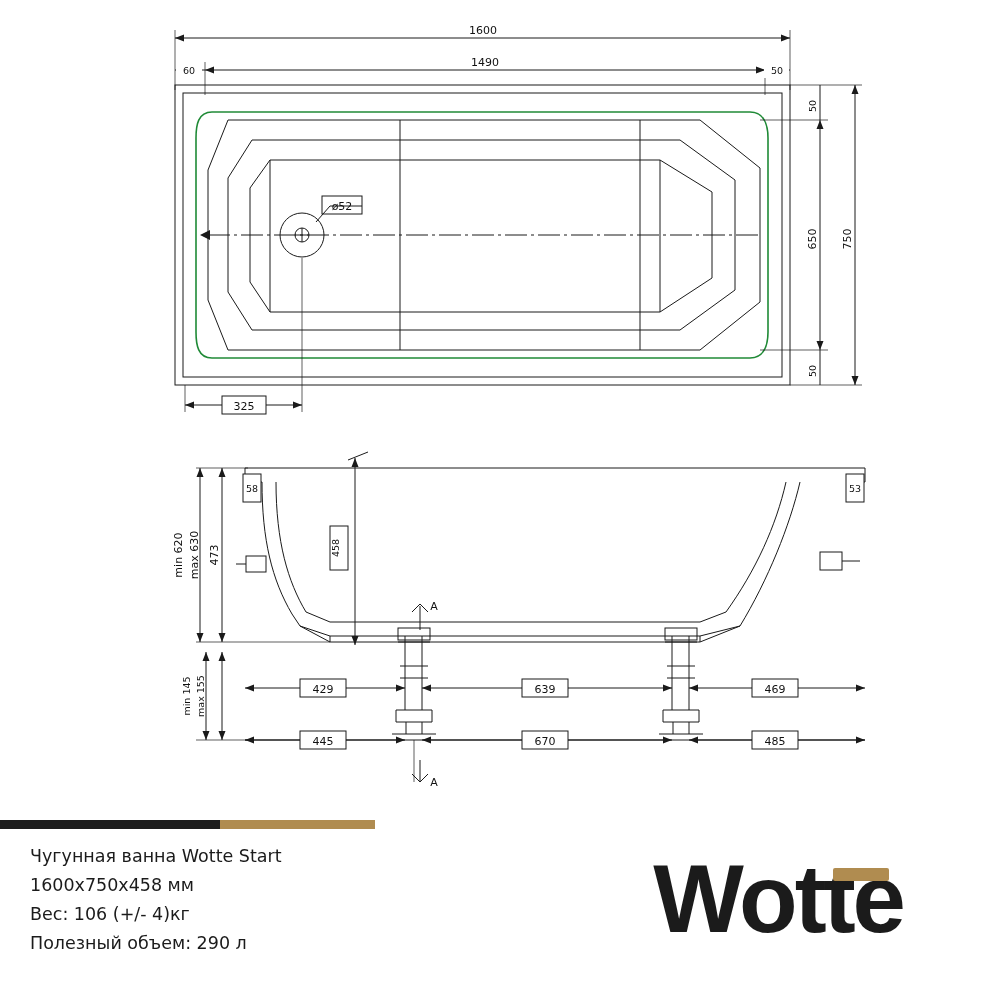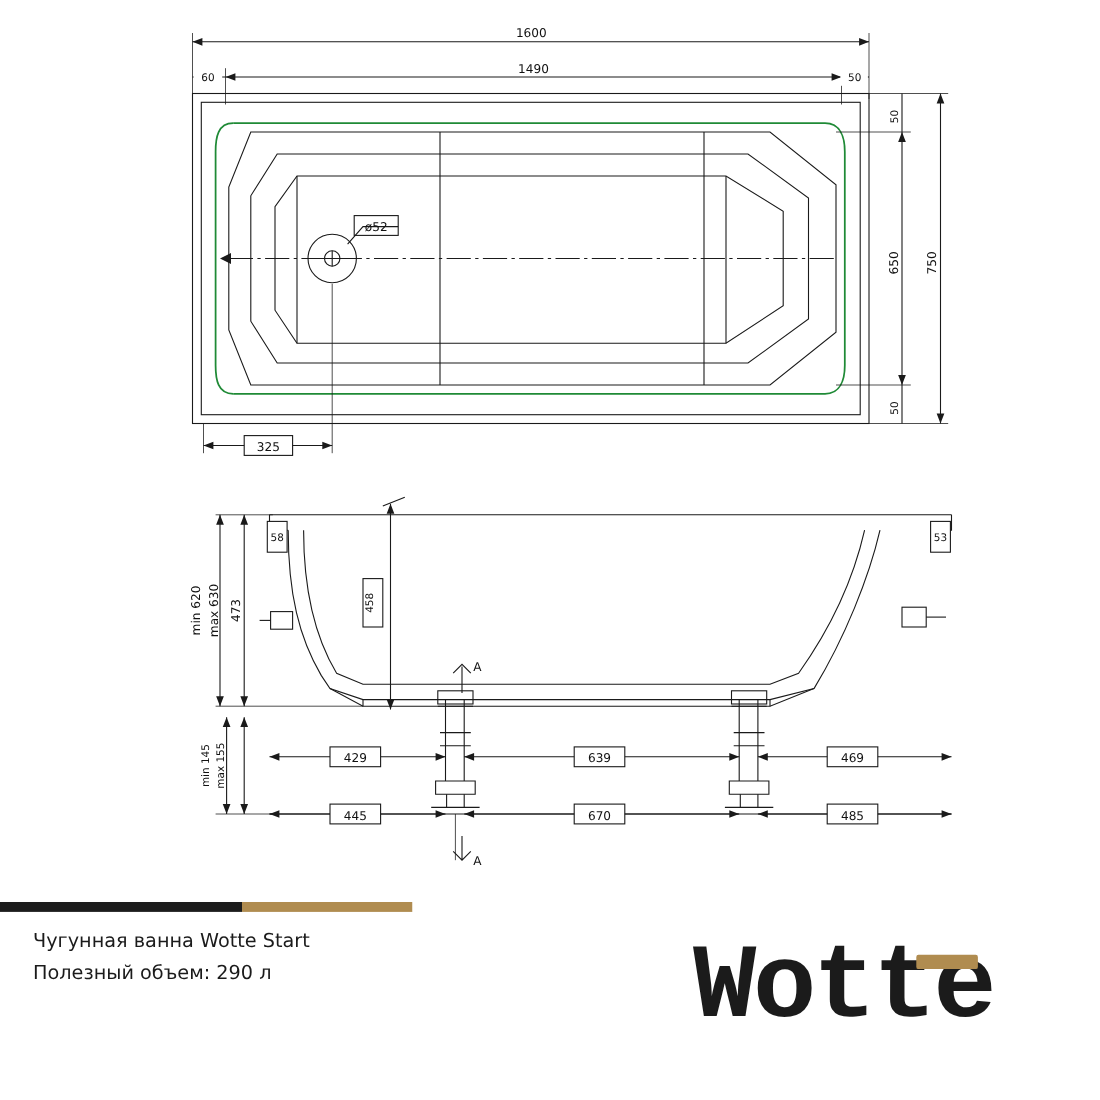--- a/index.html
+++ b/index.html
@@ -19,21 +19,21 @@
   
   .footer{position:absolute;left:0;bottom:0;width:921px;height:180px;}
   .rule{position:absolute;top:0;left:0;height:9px;width:100%;display:flex;}
   .rule .seg-dark{width:220px;background:#1c1c1c;}
   .rule .seg-gold{width:155px;background:#b08c50;}
   .rule .seg-rest{flex:1;background:#ffffff;}
   .caption{position:absolute;left:30px;top:22px;font-size:17.5px;line-height:29px;color:#1b1b1b;}
   .caption div{white-space:nowrap;}
   .logo{position:absolute;right:18px;top:24px;width:390px;height:110px;}
   .logo-text{
-    font-family:Liberation Mono, monospace;
+    font-family:Liberation Sans, sans-serif;
     font-weight:bold;
     font-size:96px;
     letter-spacing:-3px;
     color:#1b1b1b;
     line-height:110px;
     text-align:right;
   }
   .logo-accent{
     position:absolute;
     right:14px;
@@ -225,20 +225,22 @@
 
   <div class="footer">
     <div class="rule">
       <div class="seg-dark"></div>
       <div class="seg-gold"></div>
       <div class="seg-rest"></div>
     </div>
 
     <div class="caption">
       <div>Чугунная ванна Wotte Start</div>
+      <div>1600х750х458 мм</div>
+      <div>Вес: 106 (+/- 4)кг</div>
       <div>Полезный объем: 290 л</div>
     </div>
 
     <div class="logo">
       <div class="logo-text">Wotte</div>
       <div class="logo-accent"></div>
     </div>
   </div>
 
 </div>

